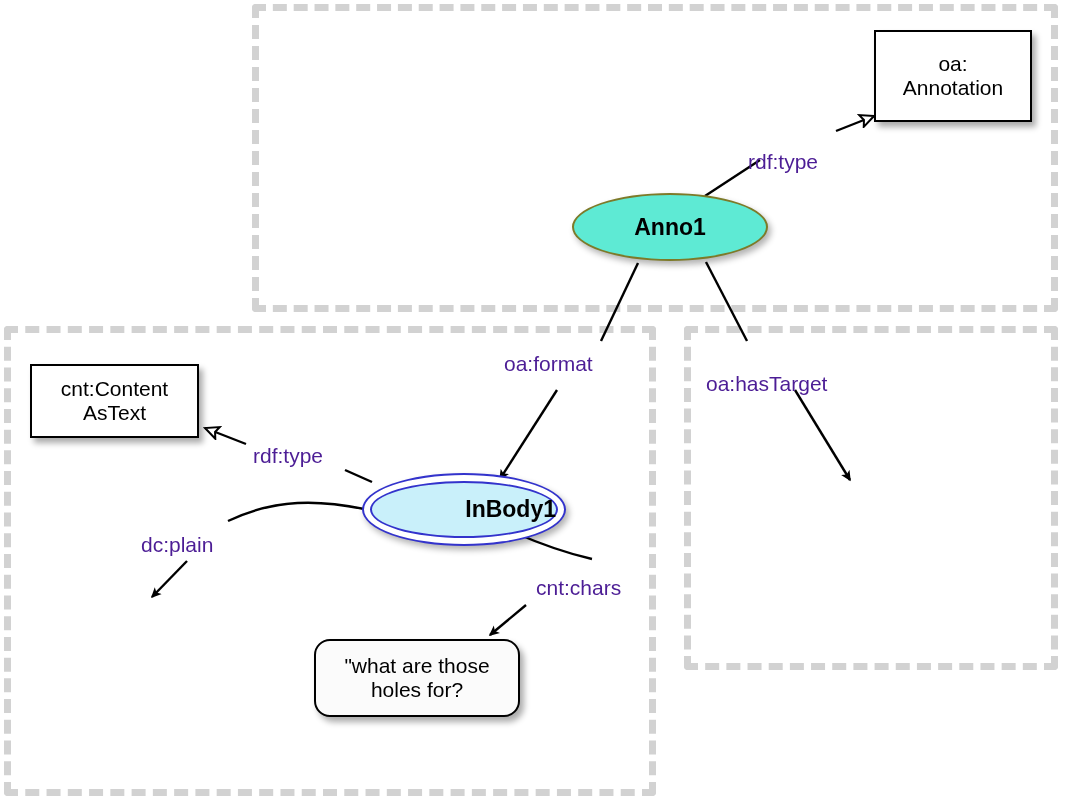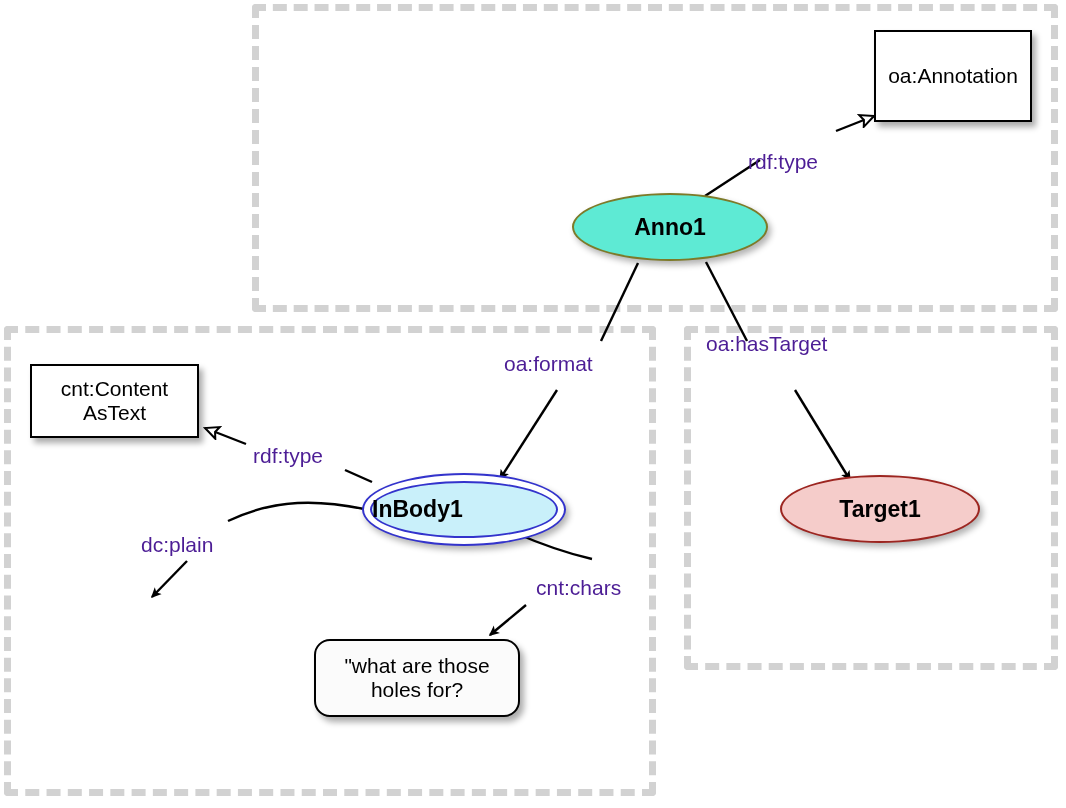--- a/index.html
+++ b/index.html
@@ -69,21 +69,21 @@
     position: absolute;
     left: 6px;
     top: 6px;
     right: 6px;
     bottom: 6px;
     border-radius: 50%;
     background: #c9f0fa;
     border: 2px solid #3333cc;
     display: flex;
     align-items: center;
-    justify-content: flex-start;
+    justify-content: flex-end;
     font-weight: bold;
     font-size: 23px;
     color: #000;
   }
   .rect {
     background: #ffffff;
     border: 2px solid #000000;
     font-size: 21px;
     color: #000;
     box-shadow: 4px 5px 6px rgba(0,0,0,0.33);
@@ -155,55 +155,52 @@
       <path d="M364,509 C320,500 276,498 228,521" stroke="#000" stroke-width="2.4" fill="none"></path>
       <path d="M187,561 L152,597" stroke="#000" stroke-width="2.4" fill="none" marker-end="url(#solidArrow)"></path>
     </g>
 
     <g>
       <path d="M513,532 C545,546 570,554 592,559" stroke="#000" stroke-width="2.4" fill="none"></path>
       <path d="M526,605 L490,635" stroke="#000" stroke-width="2.4" fill="none" marker-end="url(#solidArrow)"></path>
     </g>
   </svg>
 
-  <div class="node rect" style="left:874px; top:30px; width:158px; height:92px; ">
+  <div class="node rect" style="left:874px; top:30px; width:158px; height:92px; flex-direction:column;">
     <span>oa:</span>
     <span>Annotation</span>
   </div>
 
   <div class="node ellipse el-anno" style="left:572px; top:193px; width:196px; height:68px;">
     <span>Anno1</span>
   </div>
 
   <div class="node rect" style="left:30px; top:364px; width:169px; height:74px; flex-direction:column;">
     <span>cnt:Content</span>
     <span>AsText</span>
   </div>
 
   <div class="node el-inbody-outer" style="left:362px; top:473px; width:204px; height:73px;">
     <div class="el-inbody-inner">
       <span>InBody1</span>
     </div>
   </div>
 
-  <div class="node ellipse el-target" style="left:780px; top:475px; width:200px; height:68px;">
-    <span>Target1</span>
-  </div>
 
 
   <div class="node roundrect" style="left:314px; top:639px; width:206px; height:78px; flex-direction:column;">
     <span>"what are those</span>
     <span>holes for?</span>
   </div>
 
   <div class="edge-label" style="left:748px; top:150px;">rdf:type</div>
 
   <div class="edge-label" style="left:504px; top:352px;">oa:format</div>
 
-  <div class="edge-label" style="left:706px; top:332px;">oa:hasTarget</div>
+  <div class="edge-label" style="left:706px; top:372px;">oa:hasTarget</div>
 
   <div class="edge-label" style="left:253px; top:444px;">rdf:type</div>
 
   <div class="edge-label" style="left:141px; top:533px;">dc:plain</div>
 
   <div class="edge-label" style="left:536px; top:576px;">cnt:chars</div>
 
 </div>
 
 </body></html>

